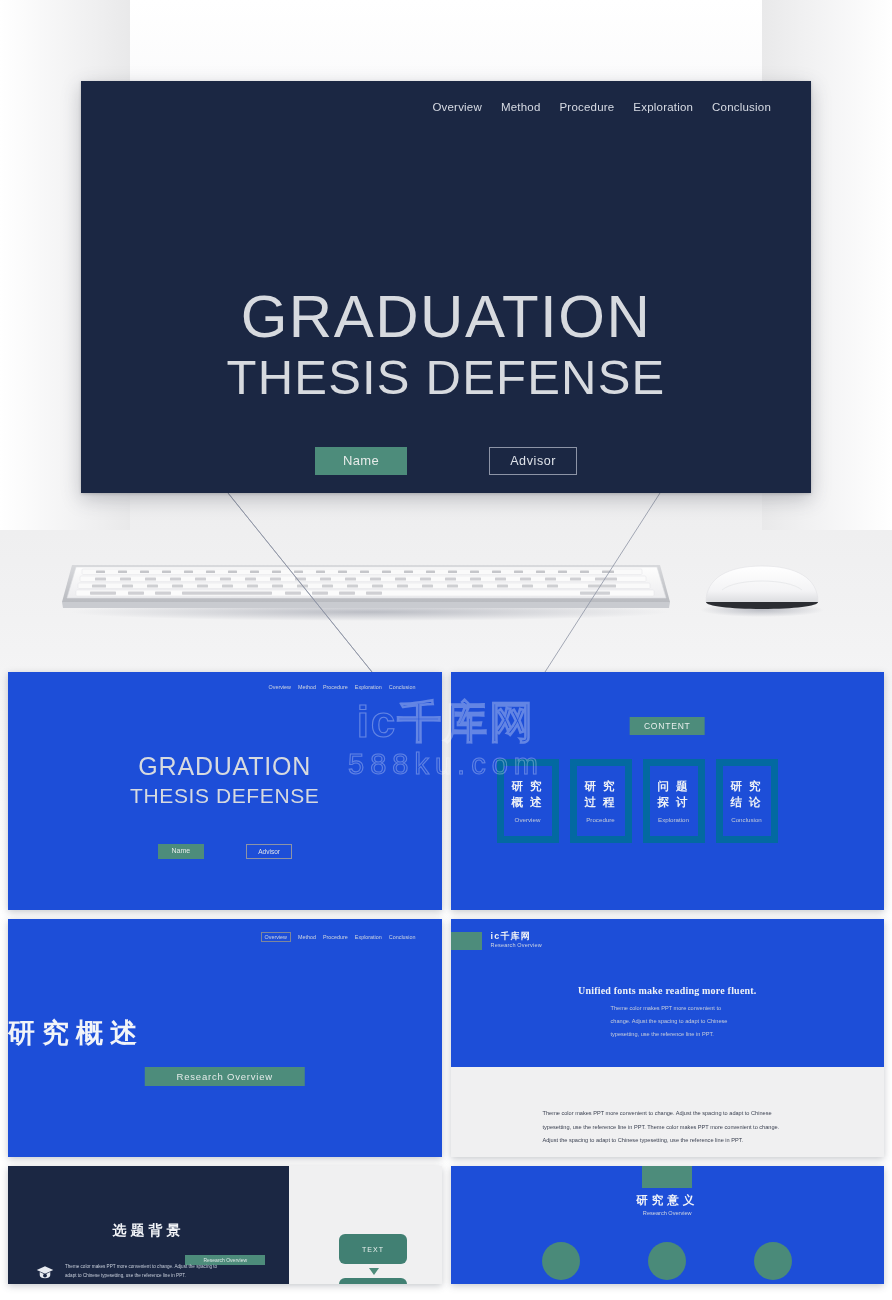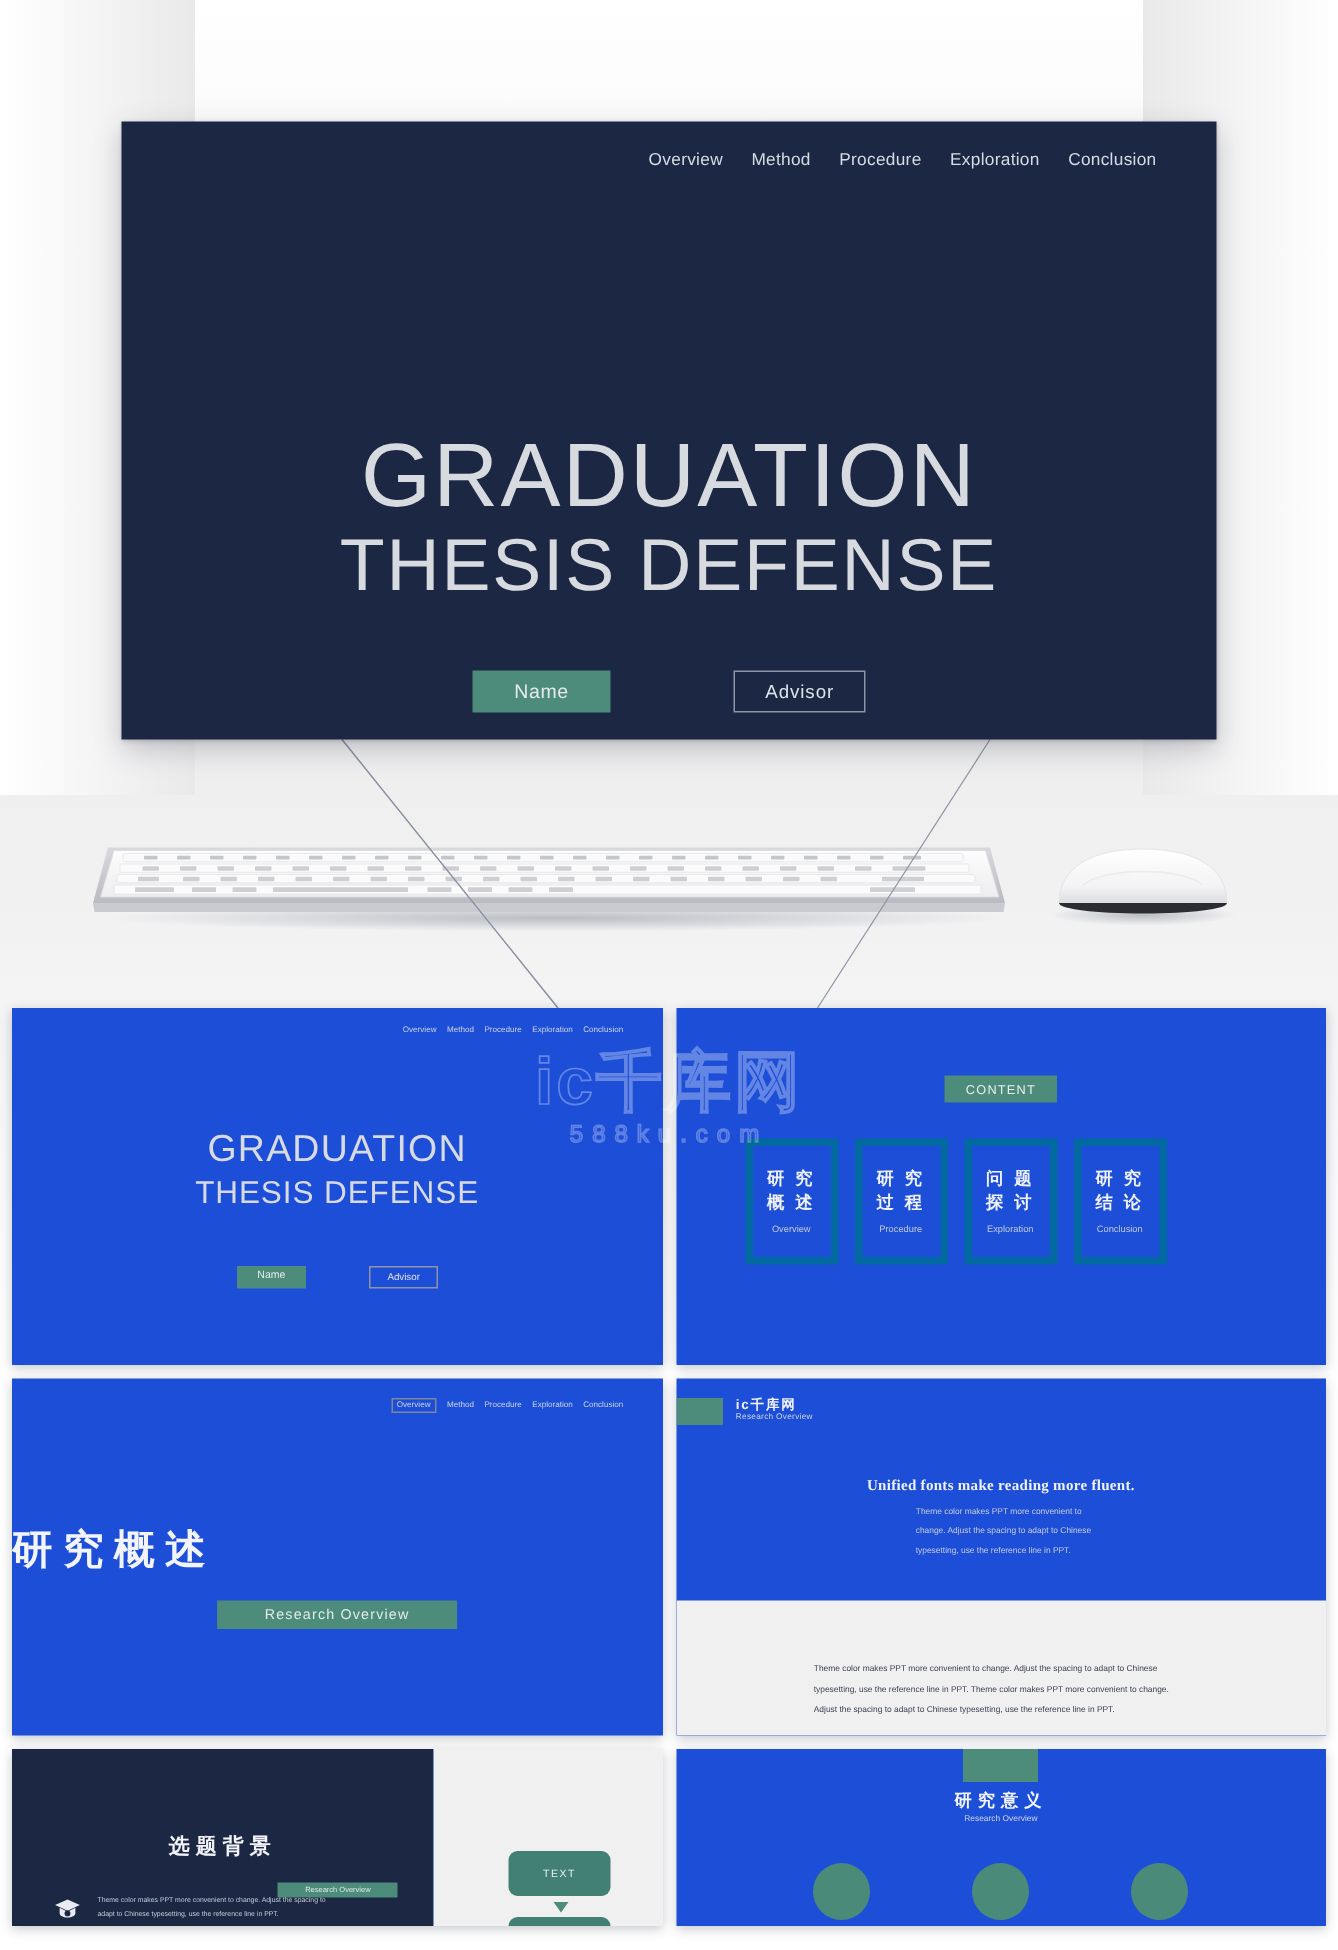--- a/index.html
+++ b/index.html
@@ -91,21 +91,21 @@
   .t1-btns .b1{ background:#4d8c7b; color:#e6ebe9; font-size:7px; padding:3px 14px; }
   .t1-btns .b2{ border:1px solid #8d94a6; color:#dfe3ea; font-size:6.5px; padding:3px 11px; }
 
   
   .t2-badge{
     position:absolute; left:50%; transform:translateX(-50%); top:45px;
     background:#4d8c7b; color:#e9efed; font-size:8.5px; padding:4px 14px; letter-spacing:.8px;
   }
   .t2-boxes{ position:absolute; left:46px; top:87px; display:flex; gap:11px; }
   .t2-box{
-    width:62px; height:84px; border:5px solid #0369a1;
+    width:62px; height:84px; border:7px solid #0369a1;
     display:flex; flex-direction:column; align-items:center; justify-content:center;
   }
   .t2-cn{ color:#eef1f6; font-size:11.5px; font-weight:bold; letter-spacing:2px; line-height:1.35; text-align:center; }
   .t2-en{ color:#c3cad8; font-size:6.2px; margin-top:6px; }
 
   
   .t3-nav{ position:absolute; right:26px; top:13px; display:flex; gap:7px; align-items:center; }
   .t3-nav span{ color:#cfd5e0; font-size:5.4px; white-space:nowrap; }
   .t3-nav span.active{ border:1px solid #7d869b; padding:1px 3px; }
   .t3-title{
@@ -154,21 +154,21 @@
   .t6-circ{ width:38px; height:38px; border-radius:50%; background:#4a8a79; }
 
   
   .watermark{
     position:absolute; left:50%; top:700px; transform:translateX(-50%);
     z-index:6; pointer-events:none; text-align:center;
     opacity:.50;
   }
   .wm-row1{ font-size:44px; font-weight:bold; letter-spacing:2px;
     color:transparent; -webkit-text-stroke:1.1px rgba(255,255,255,.62); line-height:1; }
-  .wm-row2{ font-size:16px; letter-spacing:6px; margin-top:4px;
+  .wm-row2{ font-size:29px; letter-spacing:6px; margin-top:4px;
     color:transparent; -webkit-text-stroke:1.1px rgba(255,255,255,.58); }
 </style>
 </head>
 <body>
 
 <div class="page-bg"></div>
 <div class="vgrad-left"></div>
 <div class="vgrad-right"></div>
 
 <svg class="connectors" width="892" height="1300">

